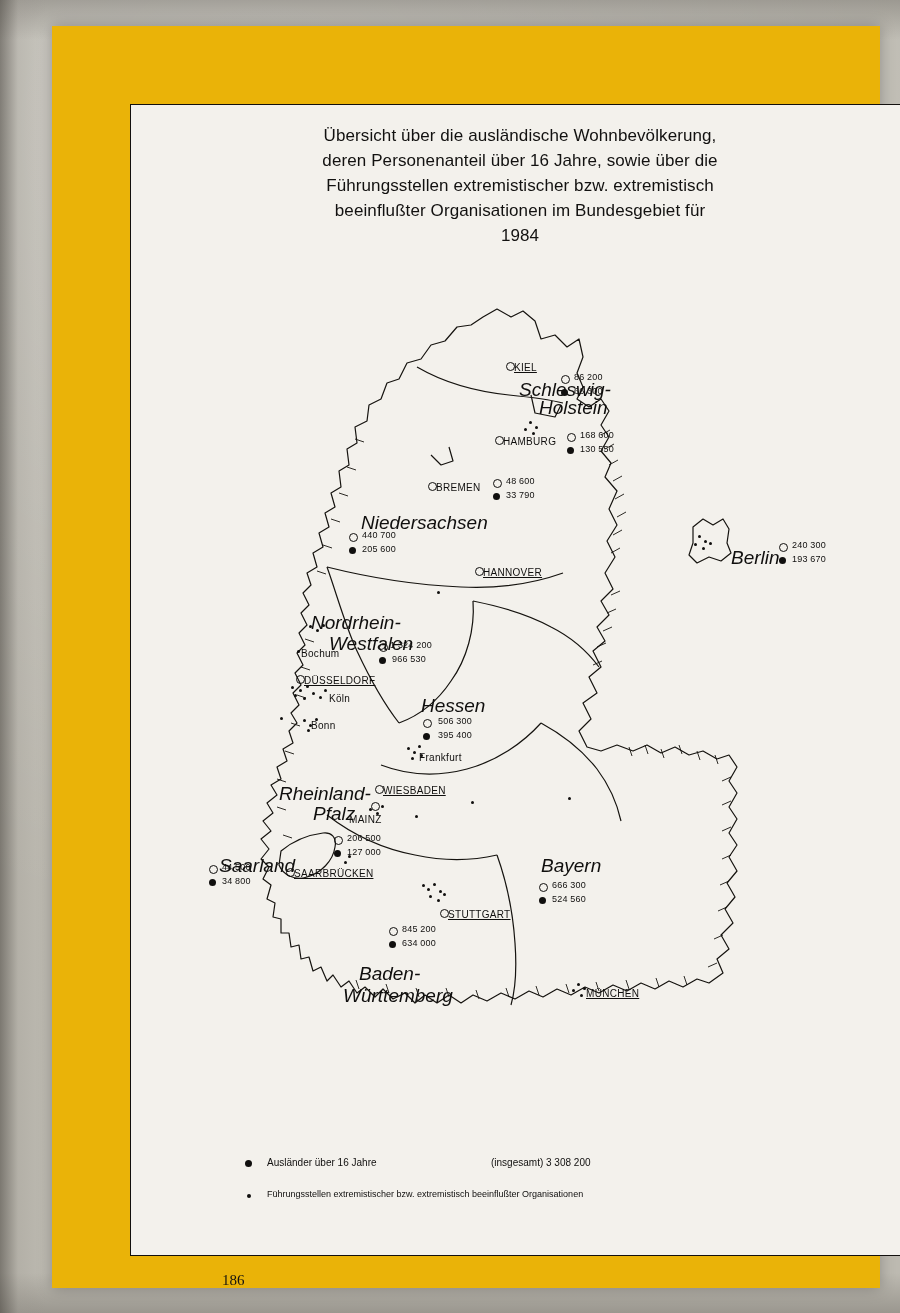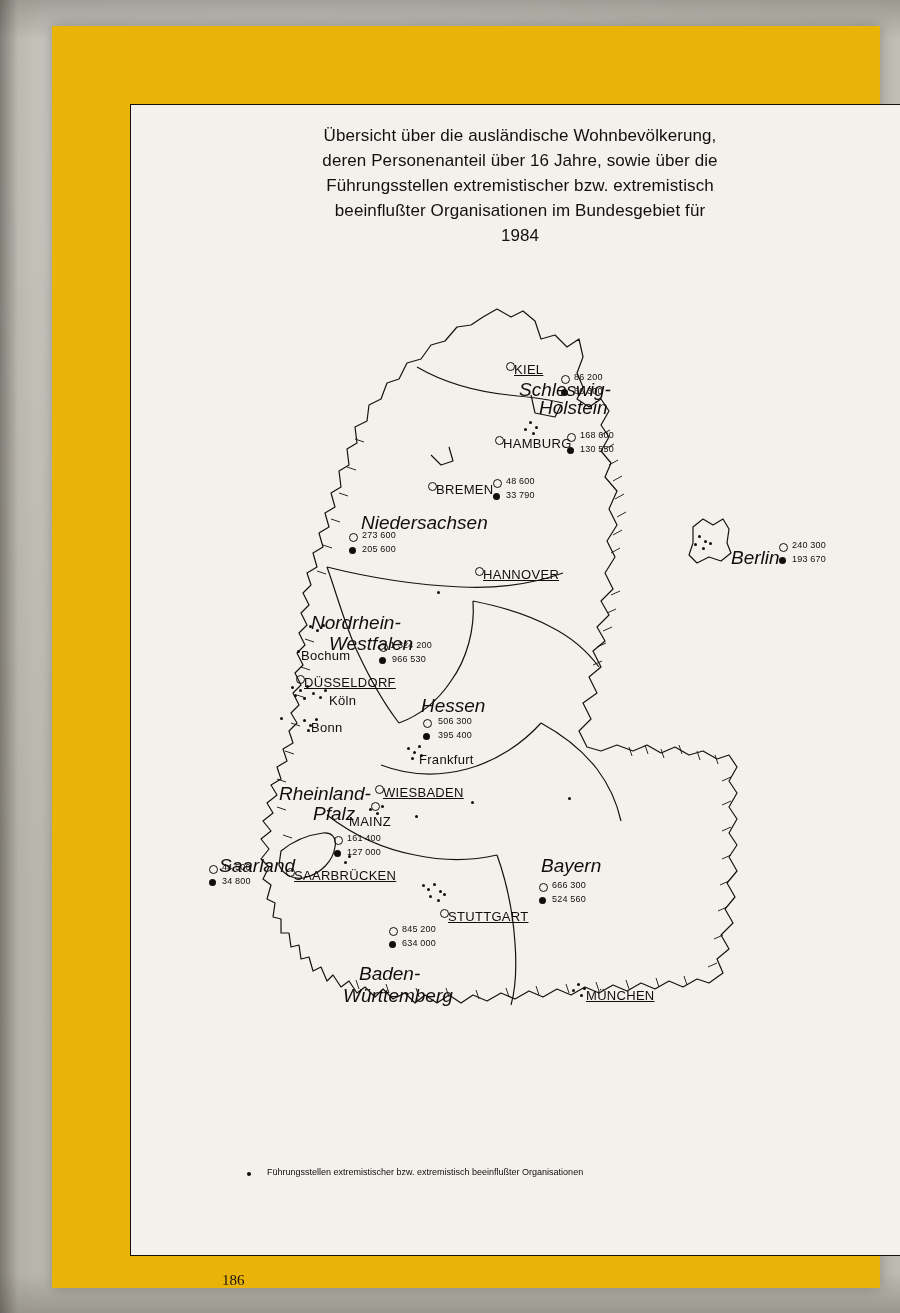--- a/index.html
+++ b/index.html
@@ -38,21 +38,21 @@
   }
   .title div{white-space:nowrap;}
   .mapwrap{position:absolute;left:0;top:190px;width:778px;height:900px;}
   svg.map{position:absolute;left:0;top:0;}
   .state{
     position:absolute;
     font-style:italic;font-size:19px;color:#100f0e;white-space:nowrap;
   }
   .city{
     position:absolute;
-    font-size:13px;letter-spacing:.3px;color:#100f0e;white-space:nowrap;
+    font-size:10px;letter-spacing:.3px;color:#100f0e;white-space:nowrap;
   }
   .city.ul{text-decoration:underline;}
   .num{
     position:absolute;font-size:9px;color:#100f0e;white-space:nowrap;letter-spacing:.2px;
   }
   .oc{
     position:absolute;width:7px;height:7px;border:1.2px solid #100f0e;border-radius:50%;
     background:transparent;
   }
   .fc{
@@ -208,21 +208,21 @@
 
       <div>
         <div class="oc" style="left:362px;top:184px;"></div>
         <div class="num" style="left:375px;top:181px;">48 600</div>
         <div class="fc" style="left:362px;top:198px;"></div>
         <div class="num" style="left:375px;top:195px;">33 790</div>
       </div>
 
       <div>
         <div class="oc" style="left:218px;top:238px;"></div>
-        <div class="num" style="left:231px;top:235px;">273 600</div>
+        <div class="num" style="left:231px;top:235px;">440 700</div>
         <div class="fc" style="left:218px;top:252px;"></div>
         <div class="num" style="left:231px;top:249px;">205 600</div>
       </div>
 
       <div>
         <div class="oc" style="left:648px;top:248px;"></div>
         <div class="num" style="left:661px;top:245px;">240 300</div>
         <div class="fc" style="left:648px;top:262px;"></div>
         <div class="num" style="left:661px;top:259px;text-align:right;">193 670</div>
       </div>
@@ -236,21 +236,21 @@
 
       <div>
         <div class="oc" style="left:292px;top:424px;"></div>
         <div class="num" style="left:307px;top:421px;">506 300</div>
         <div class="fc" style="left:292px;top:438px;"></div>
         <div class="num" style="left:307px;top:435px;">395 400</div>
       </div>
 
       <div>
         <div class="oc" style="left:203px;top:541px;"></div>
-        <div class="num" style="left:216px;top:538px;">161 400</div>
+        <div class="num" style="left:216px;top:538px;">206 500</div>
         <div class="fc" style="left:203px;top:555px;"></div>
         <div class="num" style="left:216px;top:552px;">127 000</div>
       </div>
 
       <div>
         <div class="oc" style="left:78px;top:570px;"></div>
         <div class="num" style="left:91px;top:567px;">44 500</div>
         <div class="fc" style="left:78px;top:584px;"></div>
         <div class="num" style="left:91px;top:581px;">34 800</div>
       </div>
@@ -319,20 +319,25 @@
         <div class="dot" style="left:567px;top:240px;"></div>
         <div class="dot" style="left:573px;top:245px;"></div>
         <div class="dot" style="left:563px;top:248px;"></div>
         <div class="dot" style="left:571px;top:252px;"></div>
         <div class="dot" style="left:578px;top:247px;"></div>
       </div>
 
     </div>
 
     <div class="legend">
+      <div class="row">
+        <span class="fc"></span>
+        <span class="txt">Ausländer über 16 Jahre</span>
+        <span class="txt2">(insgesamt) 3 308 200</span>
+      </div>
       <div class="row" style="margin-top:10px;">
         <span class="dot"></span>
         <span class="txt small">Führungsstellen extremistischer bzw. extremistisch beeinflußter Organisationen</span>
       </div>
     </div>
 
   </div>
 
   <div class="pageno">186</div>
 

